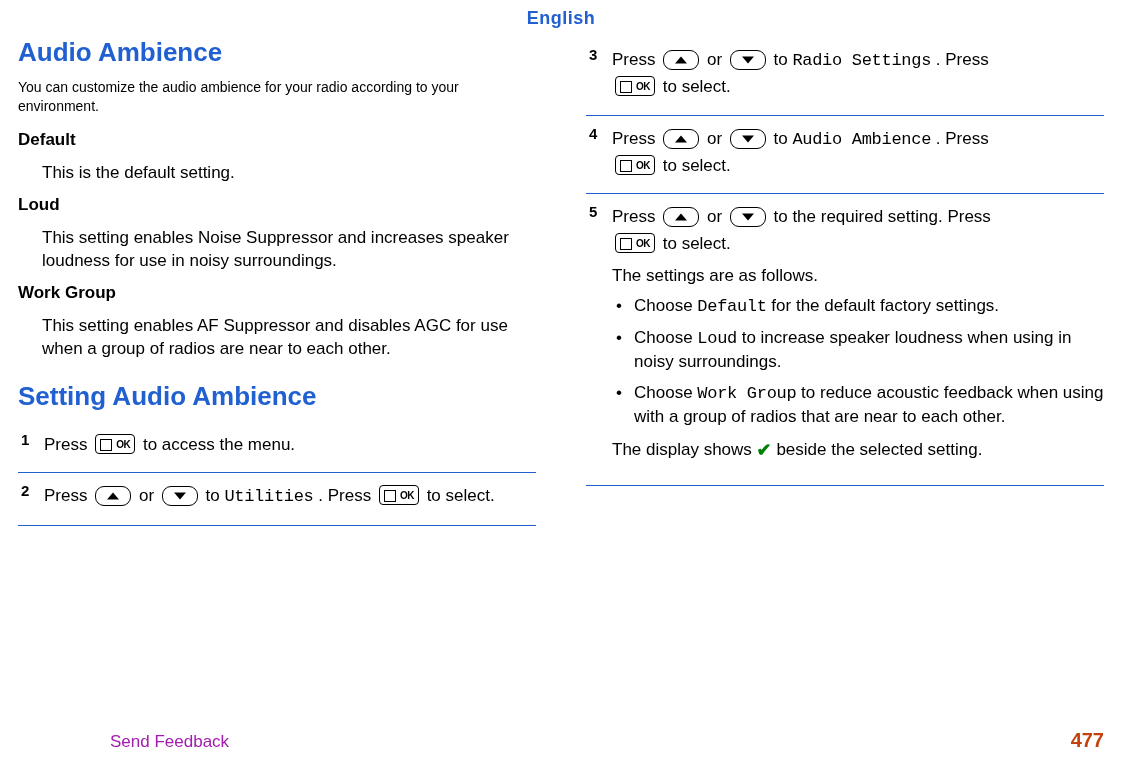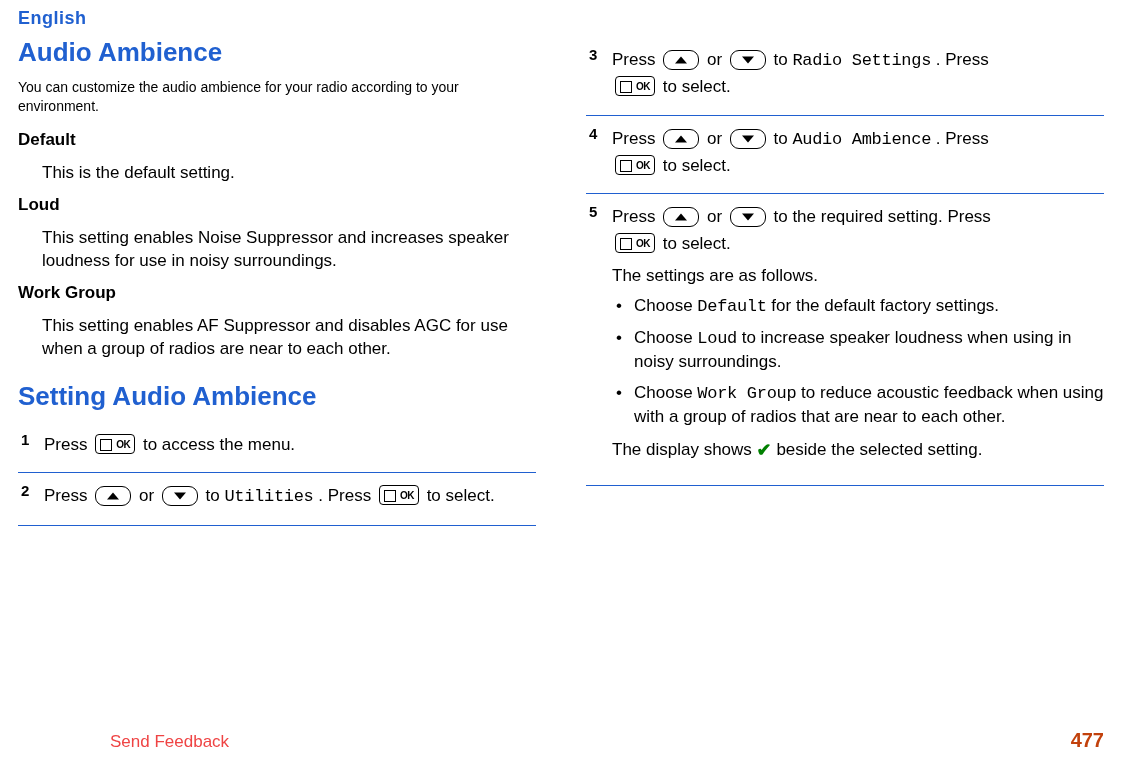--- a/index.html
+++ b/index.html
@@ -12,21 +12,21 @@
     background: #fff;
     width: 1132px;
     height: 762px;
     position: relative;
     overflow: hidden;
   }
   .page {
     padding: 8px 28px 0 18px;
   }
   .header-lang {
-    text-align: left;
+    text-align: center;
     color: #2060d0;
     font-weight: bold;
     font-size: 18px;
     letter-spacing: 0.5px;
     margin-bottom: 8px;
   }
   .columns {
     display: flex;
     gap: 50px;
     justify-content: flex-end;
@@ -128,21 +128,21 @@
   .footer {
     position: absolute;
     bottom: 10px;
     left: 0; right: 0;
     padding: 0 28px 0 110px;
     display: flex;
     justify-content: space-between;
     align-items: baseline;
   }
   .footer .feedback {
-    color: #ef4444;
+    color: #a21caf;
     font-size: 17px;
   }
   .footer .pageno {
     color: #c2410c;
     font-weight: bold;
     font-size: 20px;
   }
 </style>
 </head>
 <body>

